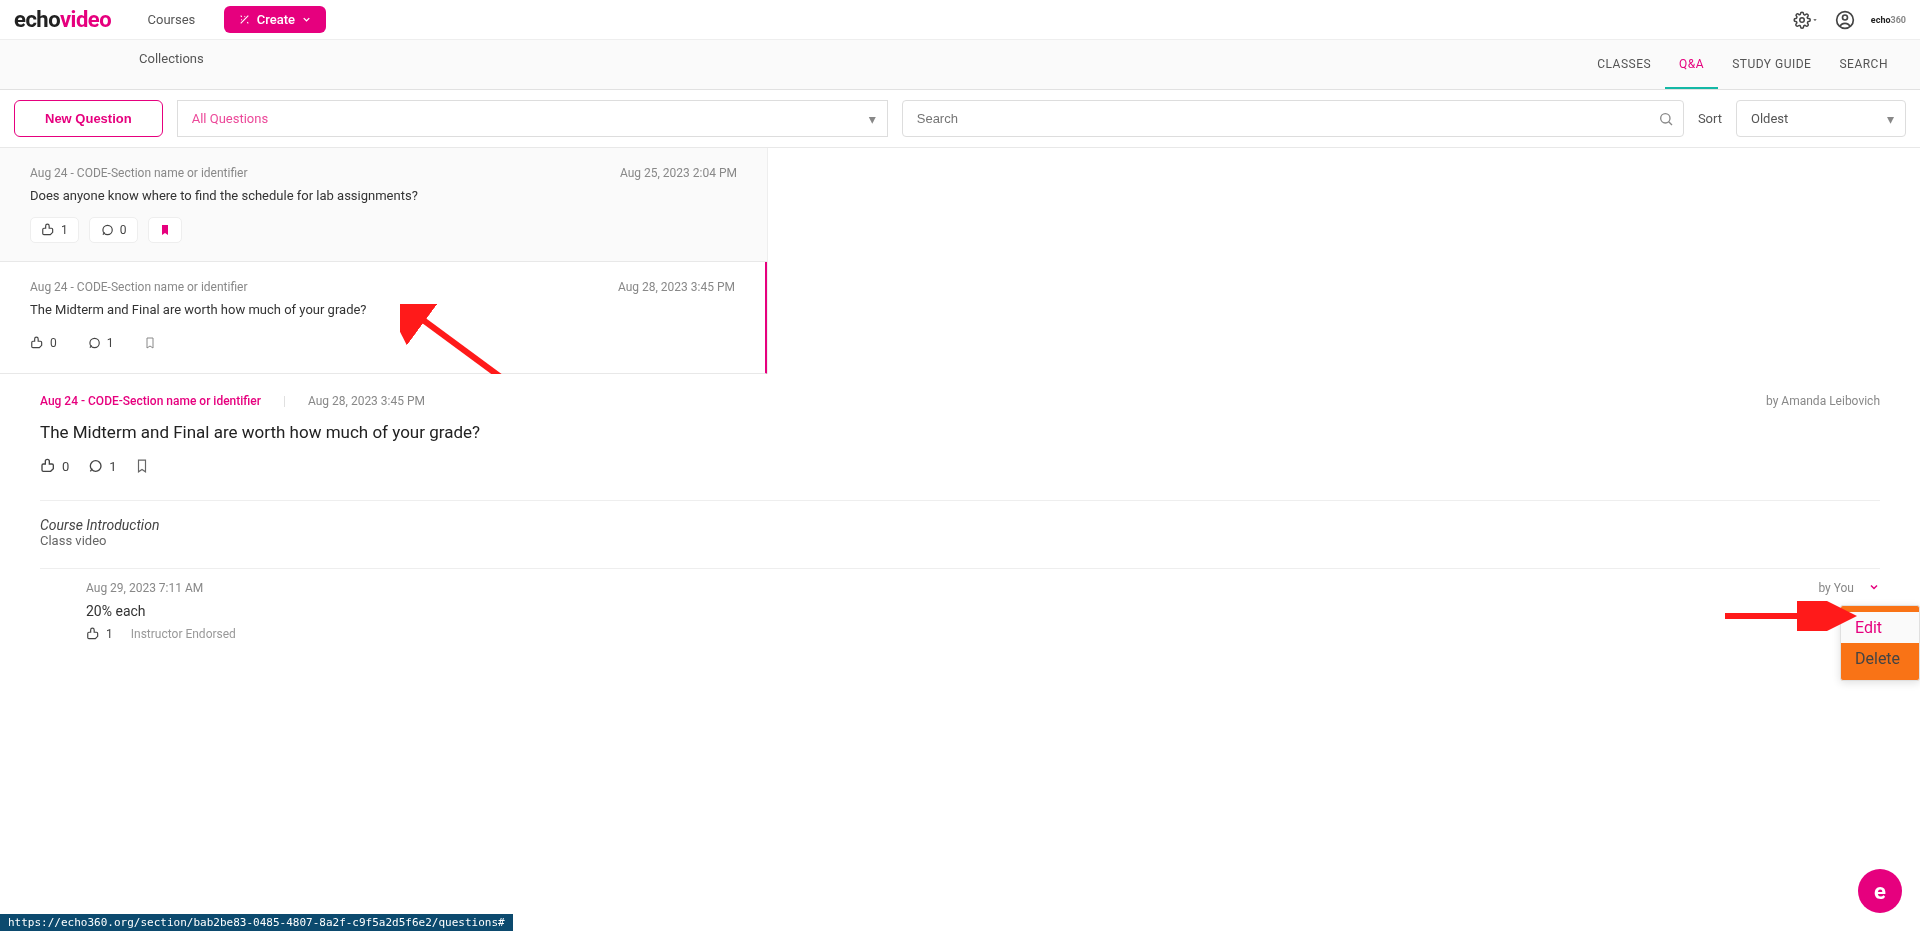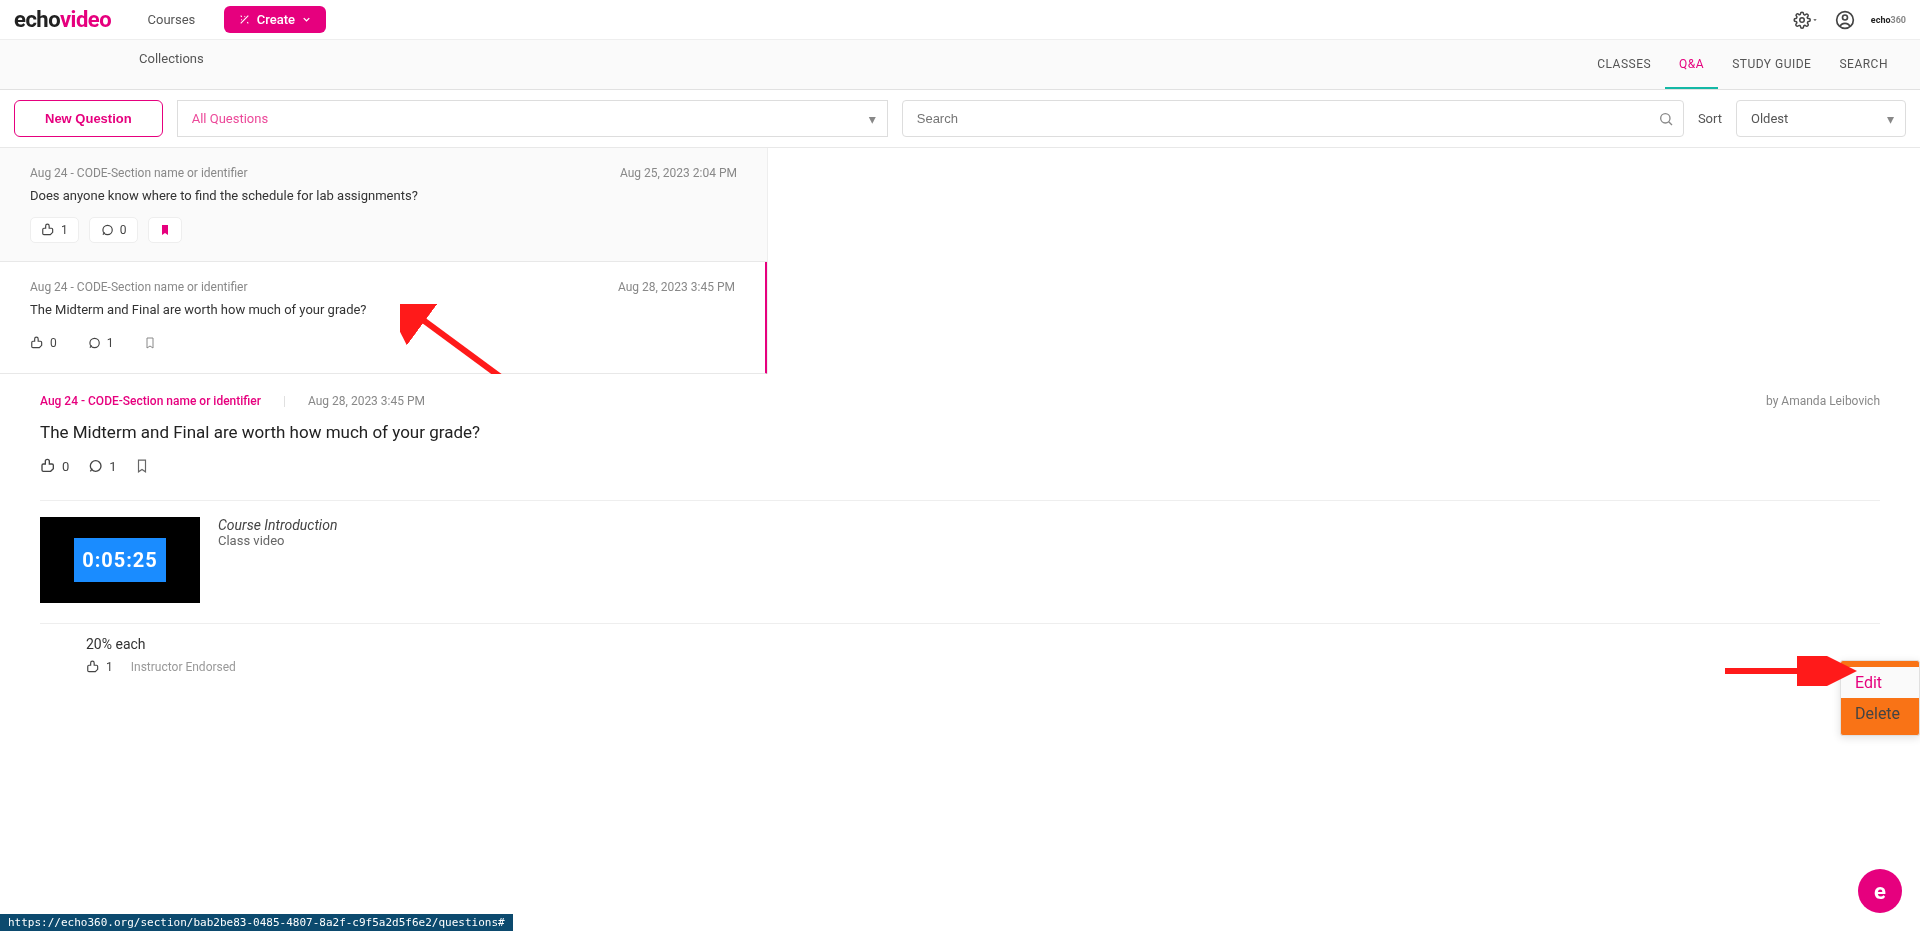--- a/index.html
+++ b/index.html
@@ -246,32 +246,36 @@
         </span>
         <span>
           <svg width="14" height="16" viewBox="0 0 24 24" fill="none" stroke="#666" stroke-width="2">
               <path d="M6 2h12v20l-6-4-6 4z"></path>
             </svg>
         </span>
       </div>
     </div>
     <div class="divider"></div>
     <div class="media-row">
-      <div class="thumb">
-        <div class="thumb-inner">
-          <div class="thumb-time">0:05:25</div>
-        </div>
-      </div>
       <div class="media-info">
         <div class="mt">Course Introduction</div>
         <div class="ms">Class video</div>
       </div>
     </div>
 
     <div class="resp-block">
+      <div class="resp-meta">
+        <span style="padding-left:26px;">Aug 29, 2023 7:11 AM</span>
+        <span class="by">by You</span>
+        <span class="chev">
+          <svg width="12" height="12" viewBox="0 0 24 24" fill="none" stroke="#e6007e" stroke-width="3">
+              <path d="M6 9l6 6 6-6"></path>
+            </svg>
+        </span>
+      </div>
       <div class="resp-text">20% each</div>
       <div class="resp-bottom">
         <span style="display:flex;gap:6px;align-items:center;color:#444;">
           <svg width="14" height="14" viewBox="0 0 24 24" fill="none" stroke="#444" stroke-width="2">
               <path d="M14 9V5a3 3 0 00-6 0v4H5a2 2 0 00-2 2v7a2 2 0 002 2h11l4-4V11a2 2 0 00-2-2h-4z"></path>
             </svg>
           <span>1</span>
         </span>
         <span>Instructor Endorsed</span>
       </div>

